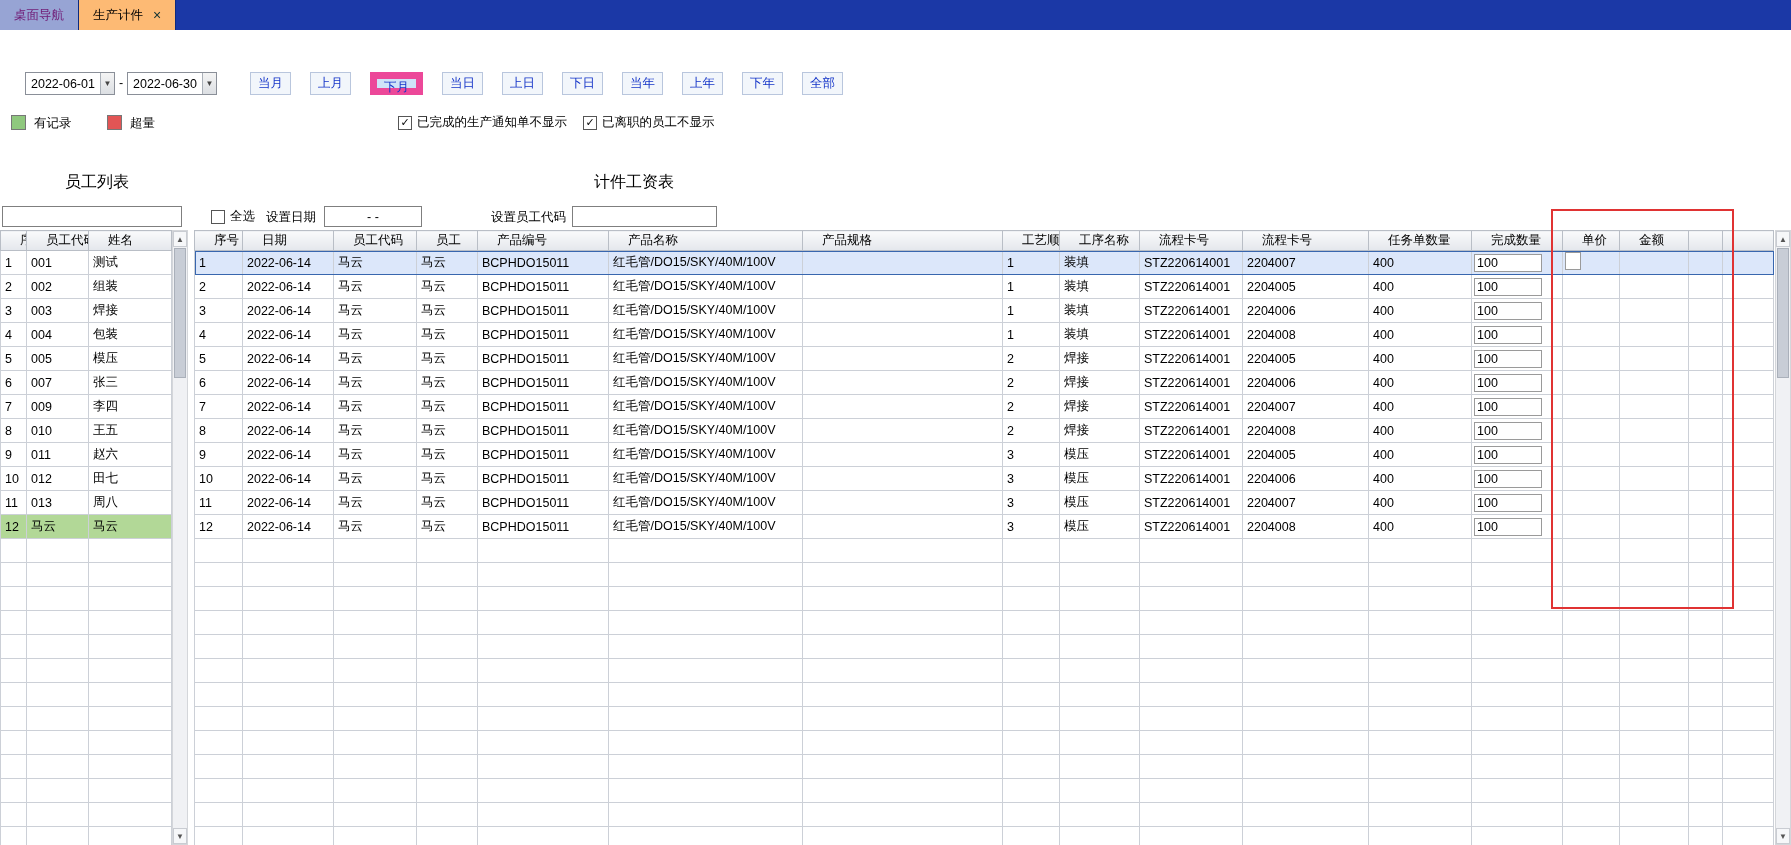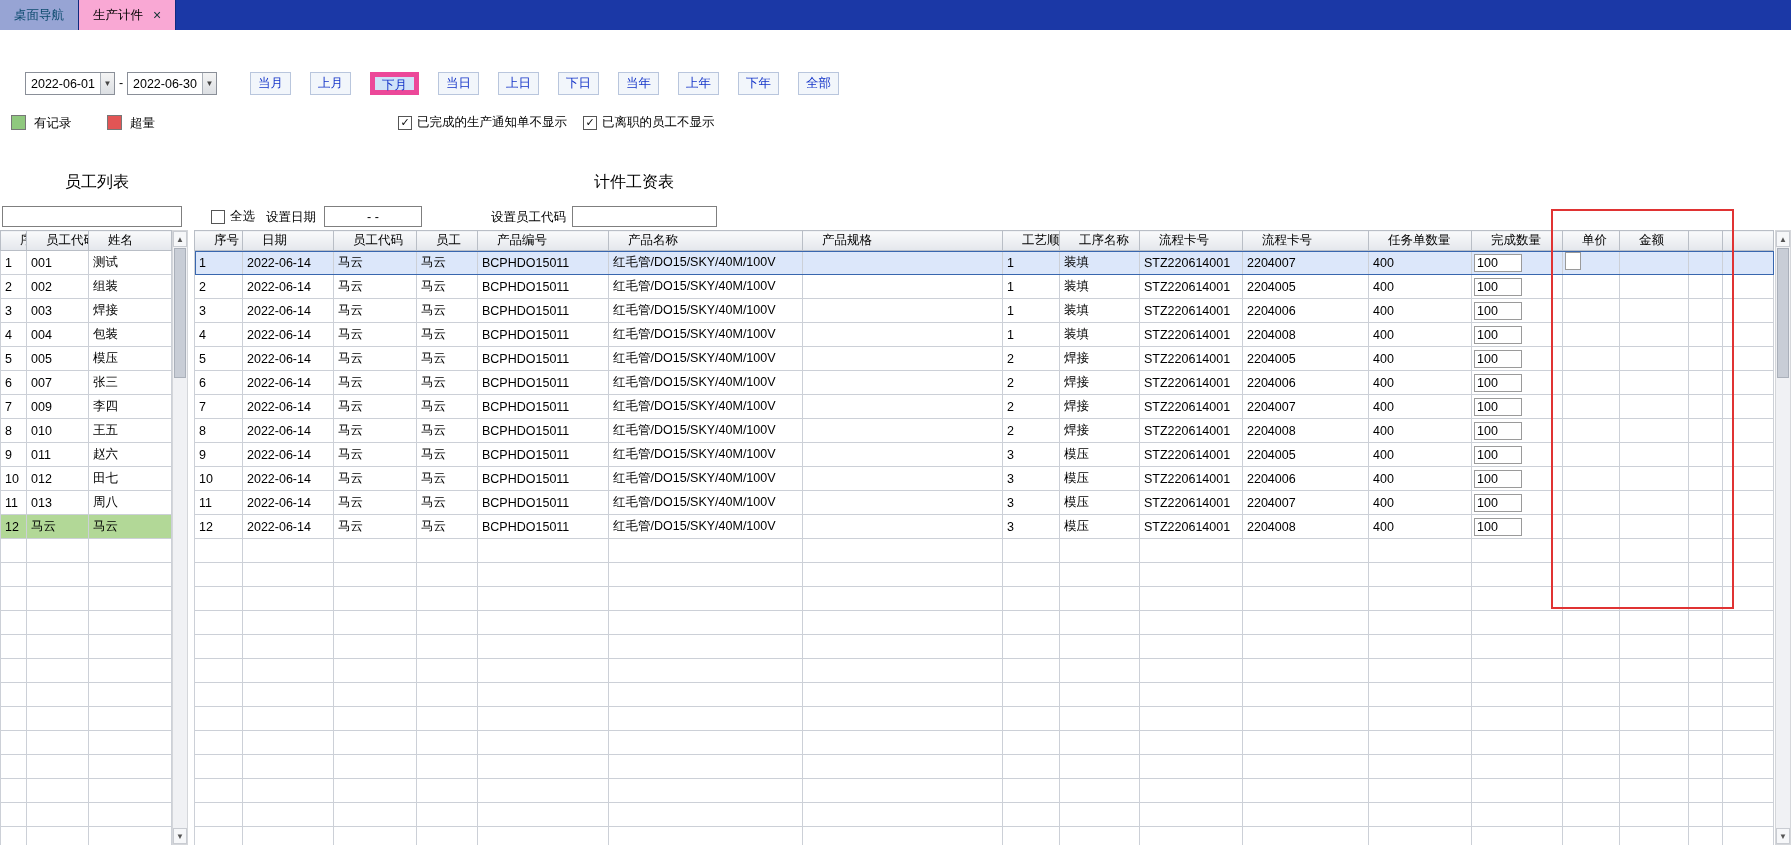--- a/index.html
+++ b/index.html
@@ -2,34 +2,34 @@
 <html style="--topbar: #1b38a6; --accent_blue: #1434c8; --selected_row: #dce7fa; --record_green: #b2d897; --legend_green: #8fc87e; --over_red: #e25555; --annotation_red: #e03333;"><head>
 <meta charset="utf-8">
 <style>
   * { margin:0; padding:0; box-sizing:border-box; }
   body { font-family:"Liberation Sans","DejaVu Sans",sans-serif; font-size:12.5px; color:#000; background:#fff; }
   .screen { position:relative; width:1791px; height:845px; background:#fff; overflow:hidden; }
 
   
   .tabbar { position:absolute; top:0; left:0; right:0; height:30px; background:var(--topbar,#1b38a6); display:flex; align-items:stretch; }
   .tab { display:flex; align-items:center; gap:10px; padding:0 14px; border-right:1px solid #0e2a7e; cursor:default; }
-  .tab.inactive { background:#97a4d4; color:#0c4a6e; }
-  .tab.active { background:#f9a8d4; }
+  .tab.inactive { background:#97a4d4; color:#701a75; }
+  .tab.active { background:#fdba74; }
   .tab-close { font-size:14px; color:#133; cursor:pointer; }
 
   
   .combo { position:absolute; height:23px; background:#fff; border:1px solid #8a8f98; display:flex; align-items:center; cursor:default; }
   .combo-value { flex:1; padding:0 5px; white-space:nowrap; }
   .combo-btn { width:18px; height:100%; background:linear-gradient(#f4f4f4,#dcdfe3); border-left:1px solid #aab0b8; display:flex; align-items:center; justify-content:center; font-size:8px; color:#444; cursor:pointer; }
   #combo-from { left:25px; top:72px; width:90px; }
   .date-sep { position:absolute; left:119px; top:76px; }
   #combo-to { left:127px; top:72px; width:90px; }
   .quick-buttons { position:absolute; left:250px; top:72px; display:flex; gap:19px; }
   .quick-btn { height:23px; padding:0 7px; font:inherit; color:var(--accent_blue,#1434c8); background:#f2f6fb; border:1px solid #b9c6dd; cursor:pointer; white-space:nowrap; }
-  .quick-btn.active { background:#cfe3f8; border:5px solid #ec4899; }
+  .quick-btn.active { background:#cfe3f8; border:7px solid #ec4899; }
 
   
   .legend-row { position:absolute; top:114px; left:0; right:0; height:18px;text-align:right; }
   .swatch { position:absolute; top:1px; width:15px; height:15px; border:1px solid #777; }
   .swatch-green { left:11px; background:var(--legend_green,#8fc87e); }
   .swatch-red { left:107px; background:var(--over_red,#e25555); }
   .legend-label { position:absolute; top:1px; }
   #legend-label-record { left:34px; }
   #legend-label-over { left:130px; }
   .check-item { position:absolute; top:0; display:flex; align-items:center; gap:5px; cursor:default; }
@@ -56,21 +56,21 @@
   .panel-left { position:absolute; left:0; top:230px; bottom:0; width:188px; overflow:hidden; }
   .panel-right { position:absolute; left:194px; top:230px; bottom:0; right:0; overflow:hidden; }
   table.grid { border-collapse:collapse; table-layout:fixed; }
   .emp-table { width:172px; }
   .pw-table { width:1580px; }
   .grid th { height:20px; background:linear-gradient(#f9fafb,#e4e7ec); border:1px solid #b9bec6; font-weight:normal; text-align:left; padding:0 19px; overflow:hidden; white-space:nowrap; }
   .grid td { height:24px; border:1px solid #ccd0d7; padding:0 4px; overflow:hidden; white-space:nowrap; background:#fff; }
   tr.selected td { background:var(--selected_row,#dce7fa); }
   tr.selected { outline:1px solid #3866ae; outline-offset:-1px; }
   .row-green td { background:var(--record_green,#b2d897); }
-  .qty-box { display:inline-block; width:48px; height:18px; line-height:16px; border:1px solid #9a9a9a; background:#fff; padding:0 2px; margin-left:-2px; }
+  .qty-box { display:inline-block; width:68px; height:18px; line-height:16px; border:1px solid #9a9a9a; background:#fff; padding:0 2px; margin-left:-2px; }
   .price-box { width:16px; }
 
   
   .vscroll { position:absolute; top:0; bottom:0; width:16px; background:#f0f1f4; border:1px solid #d4d6da; }
   .panel-left .vscroll { left:172px; }
   .panel-right .vscroll { right:0; }
   .scroll-arrow { height:16px; background:#f6f7f9; border:1px solid #c9ccd2; font-size:8px; color:#555; display:flex; align-items:center; justify-content:center; cursor:pointer; }
   .scroll-arrow.bottom { position:absolute; bottom:0; left:0; right:0; }
   .scroll-thumb { position:absolute; top:17px; left:1px; right:1px; height:130px; background:#c8cdd6; border:1px solid #aab0ba; }
 

